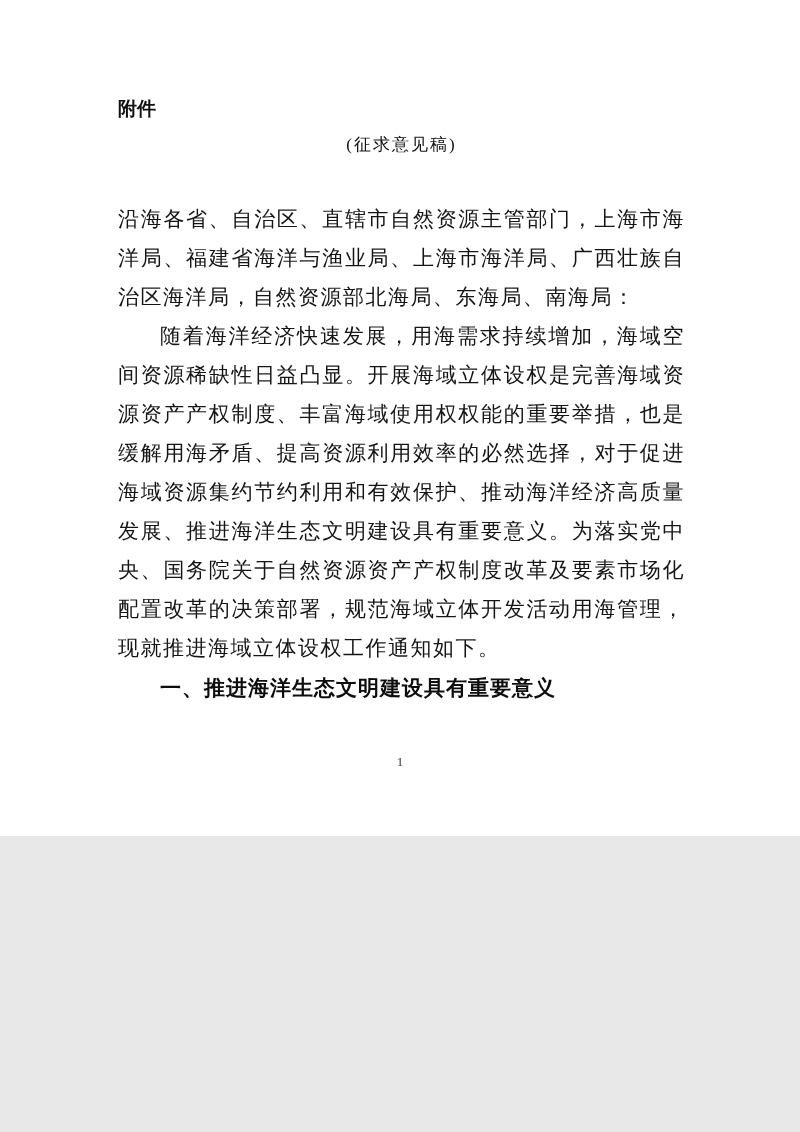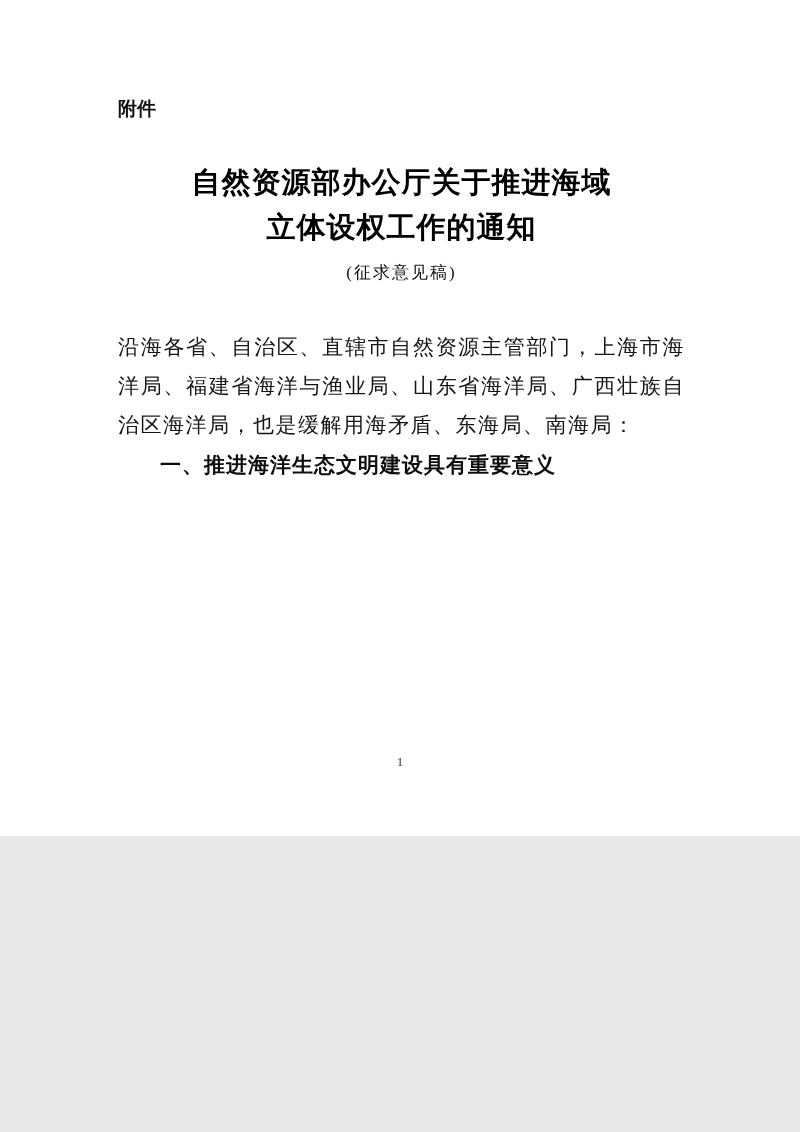--- a/index.html
+++ b/index.html
@@ -75,28 +75,25 @@
   }
 </style>
 </head>
 <body>
 
 <div class="page">
   <div class="content">
 
     <div class="attachment-label">附件</div>
 
-    <div class="doc-title">
-      <div>自然资源部办公厅关于推进海域</div>
-      <div>立体设权工作的通知</div>
-    </div>
 
     <div class="doc-subtitle">(征求意见稿)</div>
 
     <div class="doc-body">
-      <p>沿海各省、自治区、直辖市自然资源主管部门，上海市海洋局、福建省海洋与渔业局、山东省海洋局、广西壮族自治区海洋局，也是缓解用海矛盾、东海局、南海局：</p>
+      <p>沿海各省、自治区、直辖市自然资源主管部门，上海市海洋局、福建省海洋与渔业局、上海市海洋局、广西壮族自治区海洋局，自然资源部北海局、东海局、南海局：</p>
+      <p class="para-indent">随着海洋经济快速发展，用海需求持续增加，海域空间资源稀缺性日益凸显。开展海域立体设权是完善海域资源资产产权制度、丰富海域使用权权能的重要举措，也是缓解用海矛盾、提高资源利用效率的必然选择，对于促进海域资源集约节约利用和有效保护、推动海洋经济高质量发展、推进海洋生态文明建设具有重要意义。为落实党中央、国务院关于自然资源资产产权制度改革及要素市场化配置改革的决策部署，规范海域立体开发活动用海管理，现就推进海域立体设权工作通知如下。</p>
       <p class="section-heading">一、推进海洋生态文明建设具有重要意义</p>
     </div>
 
   </div>
 
   <div class="page-number">1</div>
 </div>
 
 </body></html>

